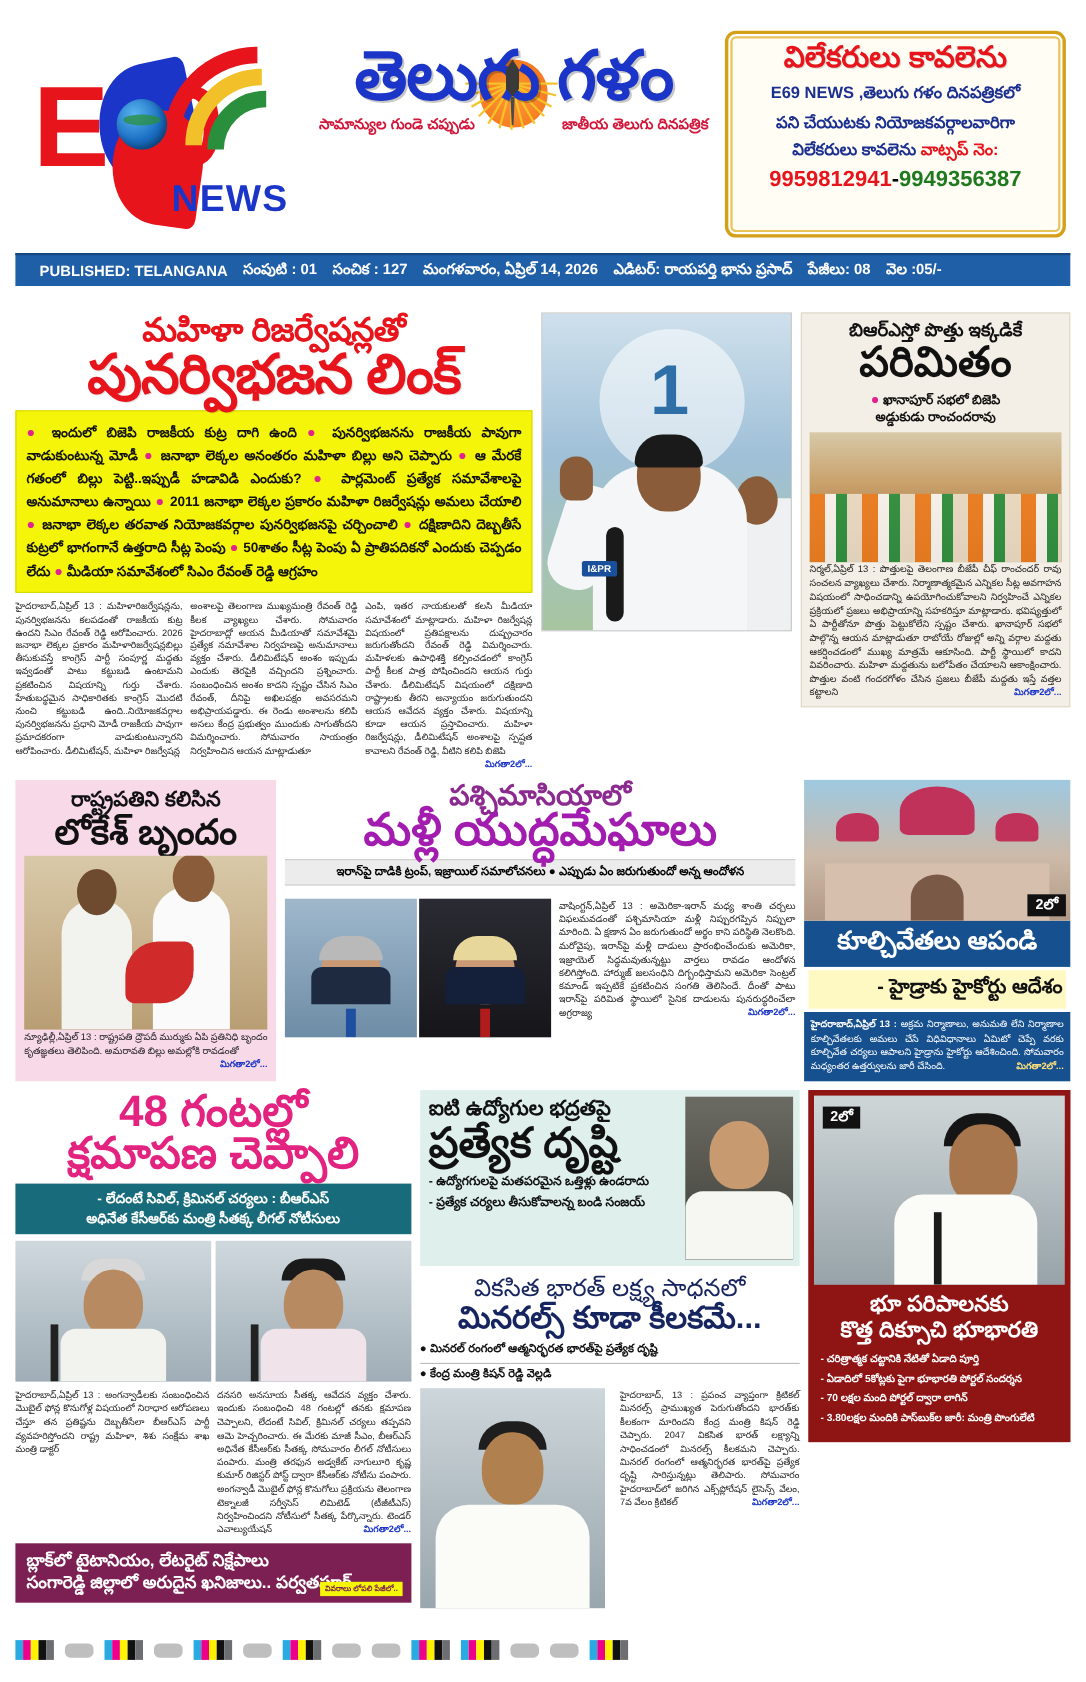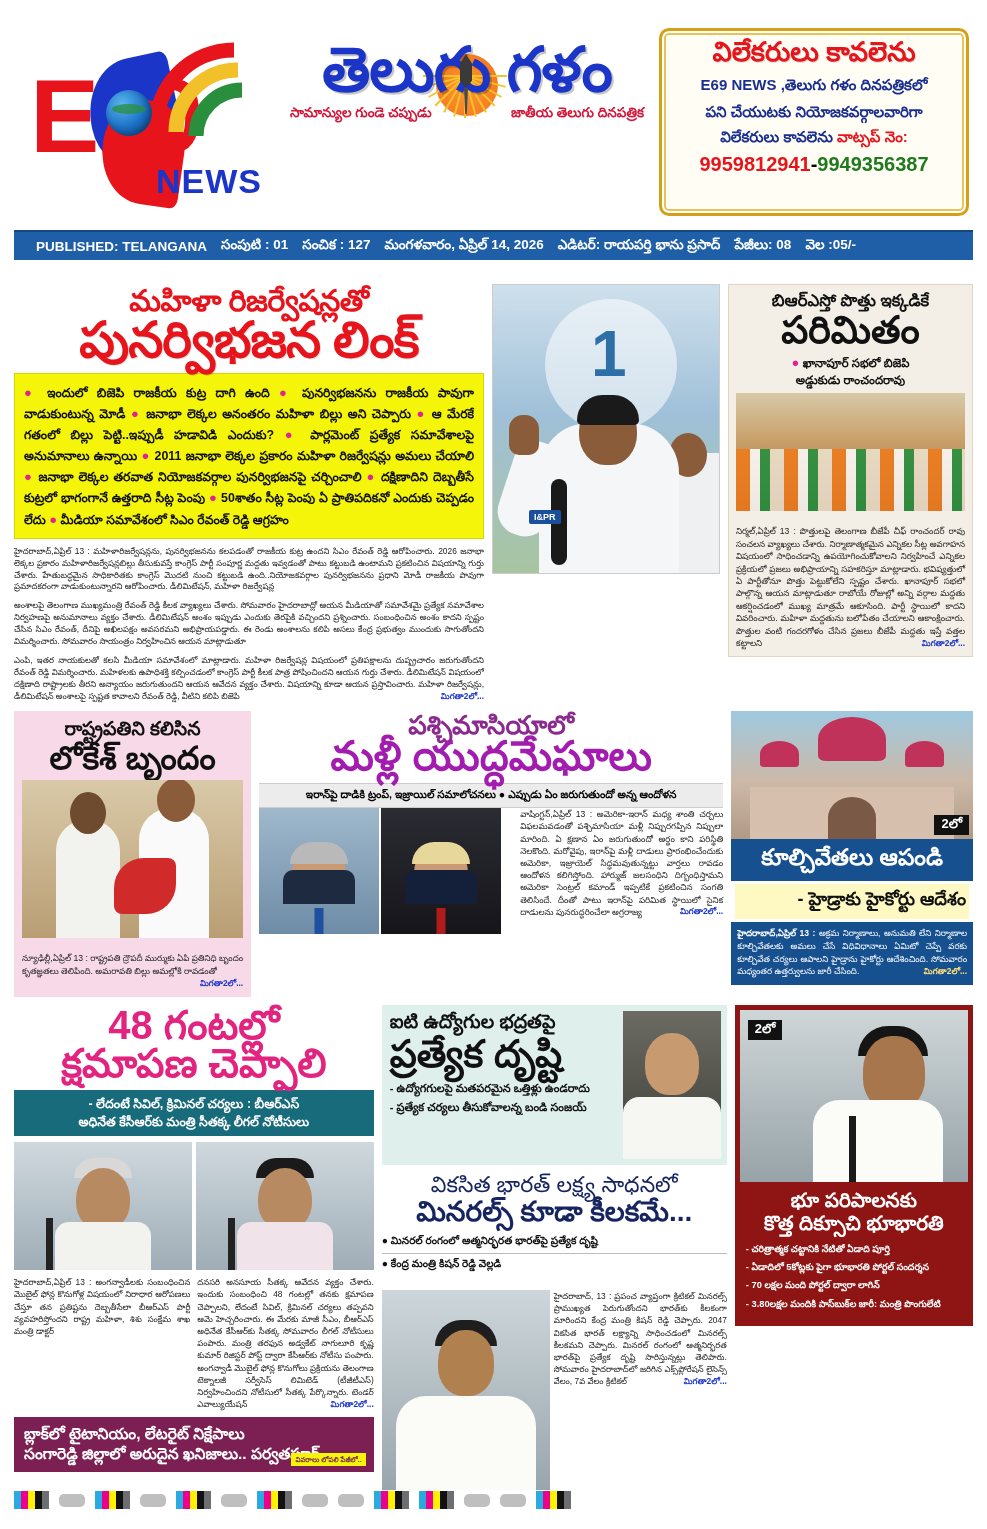--- a/index.html
+++ b/index.html
@@ -112,21 +112,21 @@
                line-height: 1.02; letter-spacing: -1px; margin-top: -2px;
                text-shadow: 1px 1px 0 rgba(0,0,0,.12); }
 
   .yellowbox {
     background: #f5f50a; border: 1px solid #d6d600; margin-top: 7px;
     padding: 8px 9px; font-size: 12.4px; font-weight: bold; color: #111;
     line-height: 1.62; text-align: justify;
   }
   .bull { color: #e2238f; font-size: 13px; }
 
-  .bodycols { display: flex; gap: 7px; margin-top: 7px; flex-direction: column; }
+  .bodycols { display: flex; gap: 7px; margin-top: 7px; }
   .bodycol { flex: 1; font-size: 8.4px; line-height: 1.42; color: #1b1b1b;
              text-align: justify; hyphens: auto; }
   .dateline { font-weight: bold; color: #111; }
   .moretag { color: #1a35c8; font-weight: bold; font-size: 8.4px; float: right; }
 
   .photo {
     background: linear-gradient(160deg,#b9c7d4,#8ba0b5);
     position: relative; overflow: hidden; border: 1px solid #ccc;
   }
   .ph-label { position:absolute; right:4px; bottom:4px; background:#111; color:#fff;
@@ -181,28 +181,28 @@
   .lokesh-photo .f1 { position:absolute; left: 34px; bottom: 0; width: 64px; height: 118px;
                       background:#f2f2ee; border-radius: 30px 30px 0 0; }
   .lokesh-photo .f1h{ position:absolute; left: 48px; bottom: 104px; width: 36px; height: 42px;
                       background:#6e4a2e; border-radius:50%; }
   .lokesh-photo .f2 { position:absolute; right: 34px; bottom: 0; width: 70px; height: 130px;
                       background:#fafafa; border-radius: 32px 32px 0 0; }
   .lokesh-photo .f2h{ position:absolute; right: 48px; bottom: 116px; width: 38px; height: 44px;
                       background:#8a5c3a; border-radius:50%; }
   .lokesh-photo .bouquet { position:absolute; left: 92px; bottom: 24px; width: 62px; height: 56px;
                       background:#d02a2a; border-radius: 30px 8px 30px 8px; }
-  .smallbody { font-size: 8.6px; line-height: 1.45; color:#1b1b1b; text-align: justify; margin-top: 14px; }
+  .smallbody { font-size: 8.6px; line-height: 1.45; color:#1b1b1b; text-align: justify; margin-top: 0; }
 
   .war-col { width: 470px; }
   .war-k { font-size: 26px; font-weight: bold; text-align:center; color:#8b2a8f; line-height:1.1; }
   .war-m { font-size: 41px; font-weight: bold; text-align:center; color:#a21caf; line-height:1.02; margin-top:-3px; }
   .war-sub { background:#ececec; border-top:1px solid #ccc; border-bottom:1px solid #ccc;
              text-align:center; font-size:10.6px; font-weight:bold; padding: 4px 3px; margin-top:5px; }
-  .war-flex { display:flex; gap:19px; margin-top:0; }
+  .war-flex { display:flex; gap:7px; margin-top:12px; }
   .duo { width: 242px; height: 126px; display:flex; gap:2px; }
   .duo .p { flex:1; position:relative; overflow:hidden; }
   .duo .p.a { background: linear-gradient(180deg,#9fb8cc,#6e8ca6); }
   .duo .p.b { background: linear-gradient(180deg,#2b2b33,#15151a); }
   .duo .face { position:absolute; left:50%; bottom:0; transform:translateX(-50%);
                width: 72px; height: 92px; }
   .duo .face .hd { width: 54px; height: 62px; margin: 0 auto; background:#c99a74; border-radius:50% 50% 44% 44%; }
   .duo .face .hr { width: 58px; height: 22px; margin: -62px auto 0; background:#b9b9b9; border-radius: 28px 28px 0 0; position:relative; }
   .duo .face .sh { width: 72px; height: 34px; margin-top: 6px; background:#1e2a40; border-radius: 10px 10px 0 0; }
   .duo .p.b .face .hr { background:#e8d79a; }
@@ -261,21 +261,21 @@
   .it-photo { position:absolute; right: 6px; top: 6px; width: 98px; height: 148px;
               background: linear-gradient(180deg,#6b6b63,#3f3f3a); overflow:hidden; }
   .it-photo .hd { position:absolute; left:50%; top: 22px; transform:translateX(-50%);
                   width: 54px; height: 62px; background:#c79a70; border-radius: 48% 48% 44% 44%; }
   .it-photo .bd { position:absolute; left:50%; bottom:0; transform:translateX(-50%);
                   width: 98px; height: 62px; background:#f6f6f2; border-radius: 16px 16px 0 0; }
   .min-k { font-size: 22px; font-weight:normal; color:#16255f; text-align:center; line-height:1.12; margin-top: 8px; }
   .min-m { font-size: 28px; font-weight:bold; color:#16255f; text-align:center; line-height:1.05; margin-top:-1px; }
   .min-b { font-size: 10.4px; font-weight:bold; color:#111; margin-top: 5px; line-height: 1.9; }
   .min-b div { border-bottom:1px solid #bbb; padding-bottom:2px; }
-  .min-flex { display:flex; gap:4px; margin-top:14px; }
+  .min-flex { display:flex; gap:14px; margin-top:0; }
   .min-photo { width: 168px; height: 200px; background: linear-gradient(180deg,#cdd6da,#99a6ad); position:relative; overflow:hidden;}
   .min-photo .hd { position:absolute; left:50%; top: 40px; transform:translateX(-50%);
                    width: 56px; height: 66px; background:#b0804f; border-radius: 48% 48% 44% 44%; }
   .min-photo .hr { position:absolute; left:50%; top: 30px; transform:translateX(-50%);
                    width: 62px; height: 26px; background:#1e1e1e; border-radius: 30px 30px 0 0; }
   .min-photo .bd { position:absolute; left:50%; bottom:0; transform:translateX(-50%);
                    width: 140px; height: 94px; background:#fbfbf7; border-radius: 30px 30px 0 0; }
   .min-text { flex:1; font-size: 8.4px; line-height:1.45; text-align: justify; color:#1b1b1b; }
 
   .bhu-col { width: 245px; }

